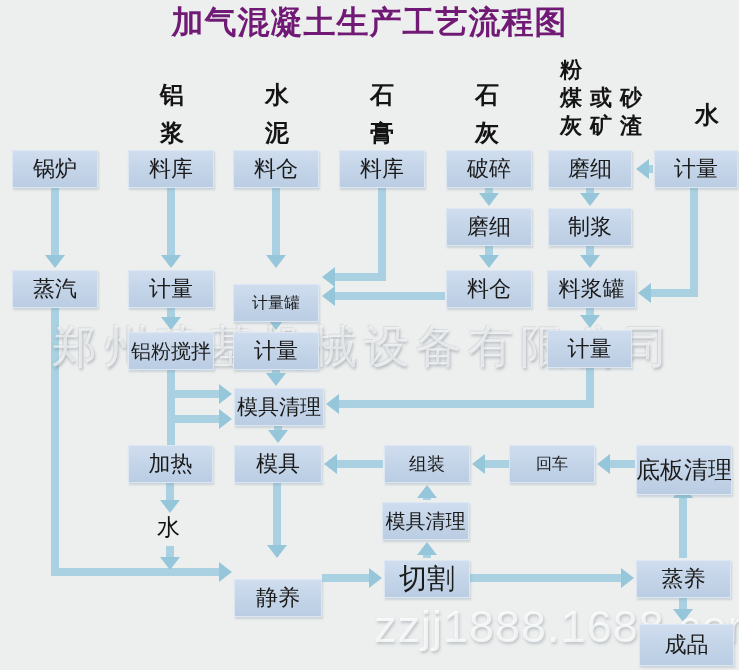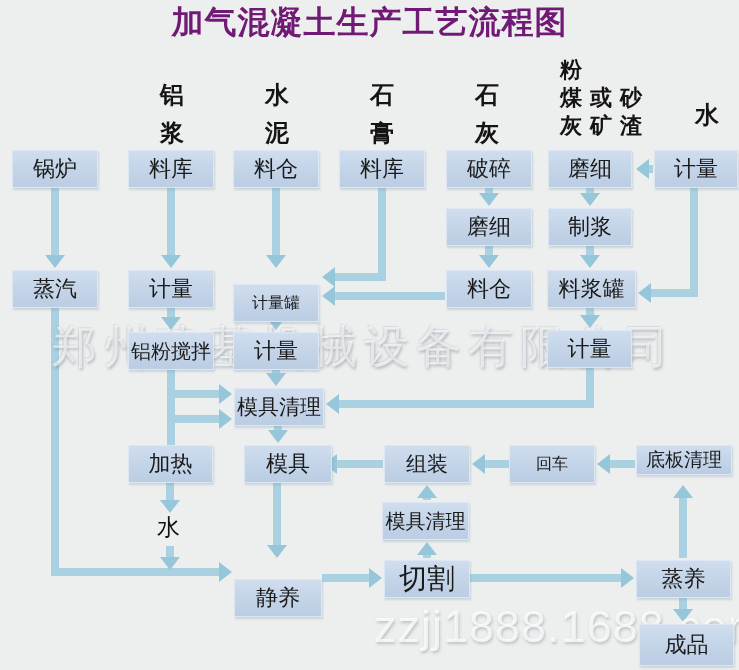--- a/index.html
+++ b/index.html
@@ -143,24 +143,24 @@
       <div class="box" style="left: 12px; top: 270px; width: 86px; height: 38px; font-size: 22px;">蒸汽</div>
       <div class="box" style="left: 128px; top: 270px; width: 86px; height: 38px; font-size: 22px;">计量</div>
       <div class="box" style="left: 233px; top: 284px; width: 86px; height: 38px; font-size: 16px;">计量罐</div>
       <div class="box" style="left: 446px; top: 270px; width: 86px; height: 38px; font-size: 22px;">料仓</div>
       <div class="box" style="left: 547px; top: 270px; width: 89px; height: 38px; font-size: 22px;">料浆罐</div>
       <div class="box" style="left: 128px; top: 332px; width: 86px; height: 38px; font-size: 20px;">铝粉搅拌</div>
       <div class="box" style="left: 233px; top: 332px; width: 86px; height: 38px; font-size: 22px;">计量</div>
       <div class="box" style="left: 547px; top: 330px; width: 85px; height: 38px; font-size: 22px;">计量</div>
       <div class="box" style="left: 234px; top: 388px; width: 90px; height: 38px; font-size: 21px;">模具清理</div>
       <div class="box" style="left: 128px; top: 445px; width: 85px; height: 38px; font-size: 22px;">加热</div>
-      <div class="box" style="left: 234px; top: 445px; width: 88px; height: 38px; font-size: 22px; margin-left: 10px;">模具</div>
-      <div class="box" style="left: 384px; top: 445px; width: 86px; height: 38px; font-size: 21px;">组装</div>
+      <div class="box" style="left: 234px; top: 445px; width: 88px; height: 38px; font-size: 22px;">模具</div>
+      <div class="box" style="left: 384px; top: 445px; width: 86px; height: 38px; font-size: 18px;">组装</div>
       <div class="box" style="left: 509px; top: 445px; width: 86px; height: 38px; font-size: 16px;">回车</div>
-      <div class="box" style="left: 636px; top: 445px; width: 96px; height: 30px; font-size: 19px;">底板清理</div>
+      <div class="box" style="left: 636px; top: 445px; width: 96px; height: 50px; font-size: 24px;">底板清理</div>
       <div class="box" style="left: 382px; top: 502px; width: 87px; height: 38px; font-size: 20px;">模具清理</div>
       <div class="box" style="left: 234px; top: 579px; width: 88px; height: 38px; font-size: 22px;">静养</div>
       <div class="box" style="left: 384px; top: 560px; width: 86px; height: 38px; font-size: 28px;">切割</div>
       <div class="box" style="left: 636px; top: 560px; width: 95px; height: 38px; font-size: 22px;">蒸养</div>
       <div class="box" style="left: 639px; top: 624px; width: 95px; height: 42px; font-size: 22px;">成品</div>
     </div>
   <div id="freelabels">
       <div class="free-label" style="left: 157px; top: 512px;">水</div>
     </div>
 </div>

